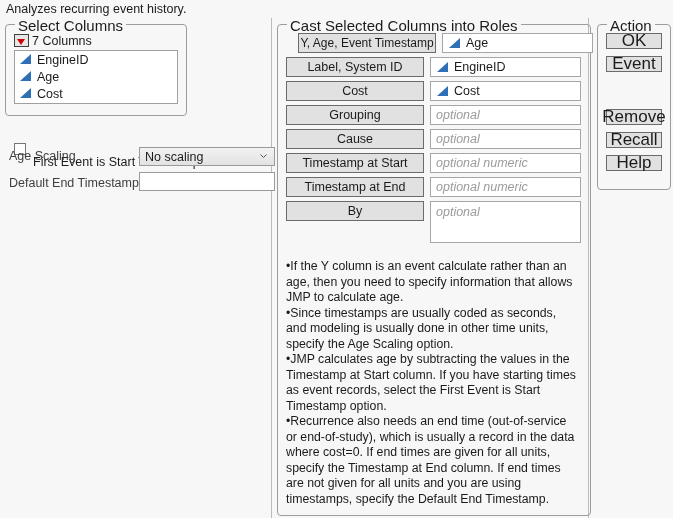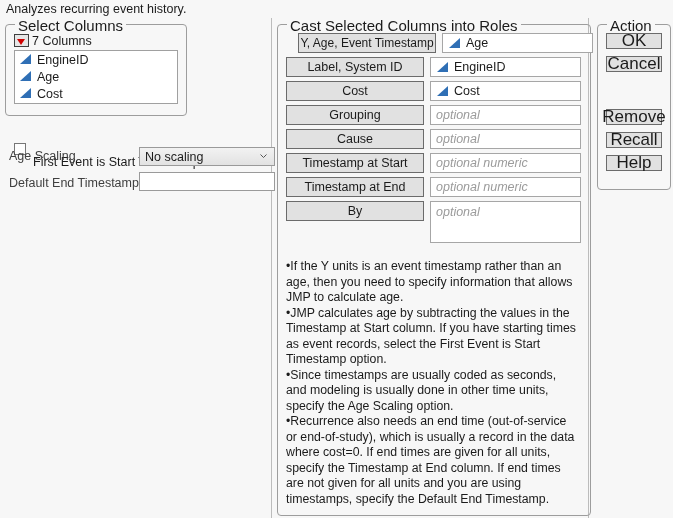--- a/index.html
+++ b/index.html
@@ -383,27 +383,27 @@
     <div class="role-row">
       <div class="role-btn">By</div>
       <div class="role-drop tall">
         <span class="ph">optional</span>
       </div>
     </div>
 
   </div>
 
   <div class="helptext">
-    <p>•If the Y units is an event timestamp rather than an age, then you need to specify information that allows JMP to calculate age.</p>
+    <p>•If the Y column is an event calculate rather than an age, then you need to specify information that allows JMP to calculate age.</p>
+    <p>•Since timestamps are usually coded as seconds, and modeling is usually done in other time units, specify the Age Scaling option.</p>
     <p>•JMP calculates age by subtracting the values in the Timestamp at Start column. If you have starting times as event records, select the First Event is Start Timestamp option.</p>
-    <p>•Since timestamps are usually coded as seconds, and modeling is usually done in other time units, specify the Age Scaling option.</p>
     <p>•Recurrence also needs an end time (out-of-service or end-of-study), which is usually a record in the data where cost=0. If end times are given for all units, specify the Timestamp at End column. If end times are not given for all units and you are using timestamps, specify the Default End Timestamp.</p>
   </div>
 </div>
 
 <div class="group" id="action-group">
   <div class="group-title">Action</div>
   <div class="action-btn" style="top:8px">OK</div>
-  <div class="action-btn" style="top:31px">Cancel</div>
+  <div class="action-btn" style="top:31px">Event</div>
   <div class="action-btn" style="top:84px">Remove</div>
   <div class="action-btn" style="top:107px">Recall</div>
   <div class="action-btn" style="top:130px">Help</div>
 </div>
 
 </body></html>

